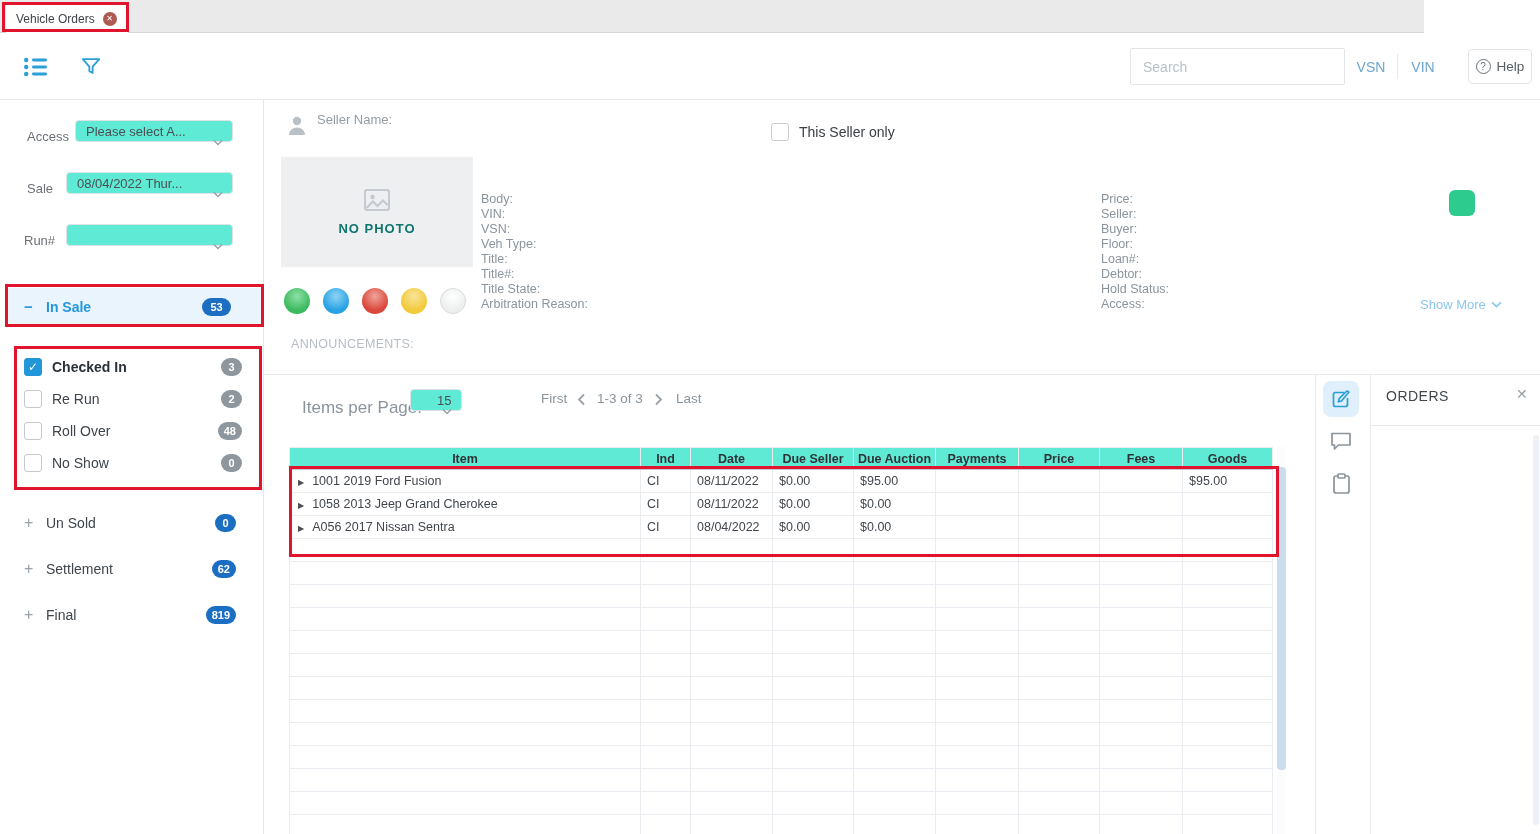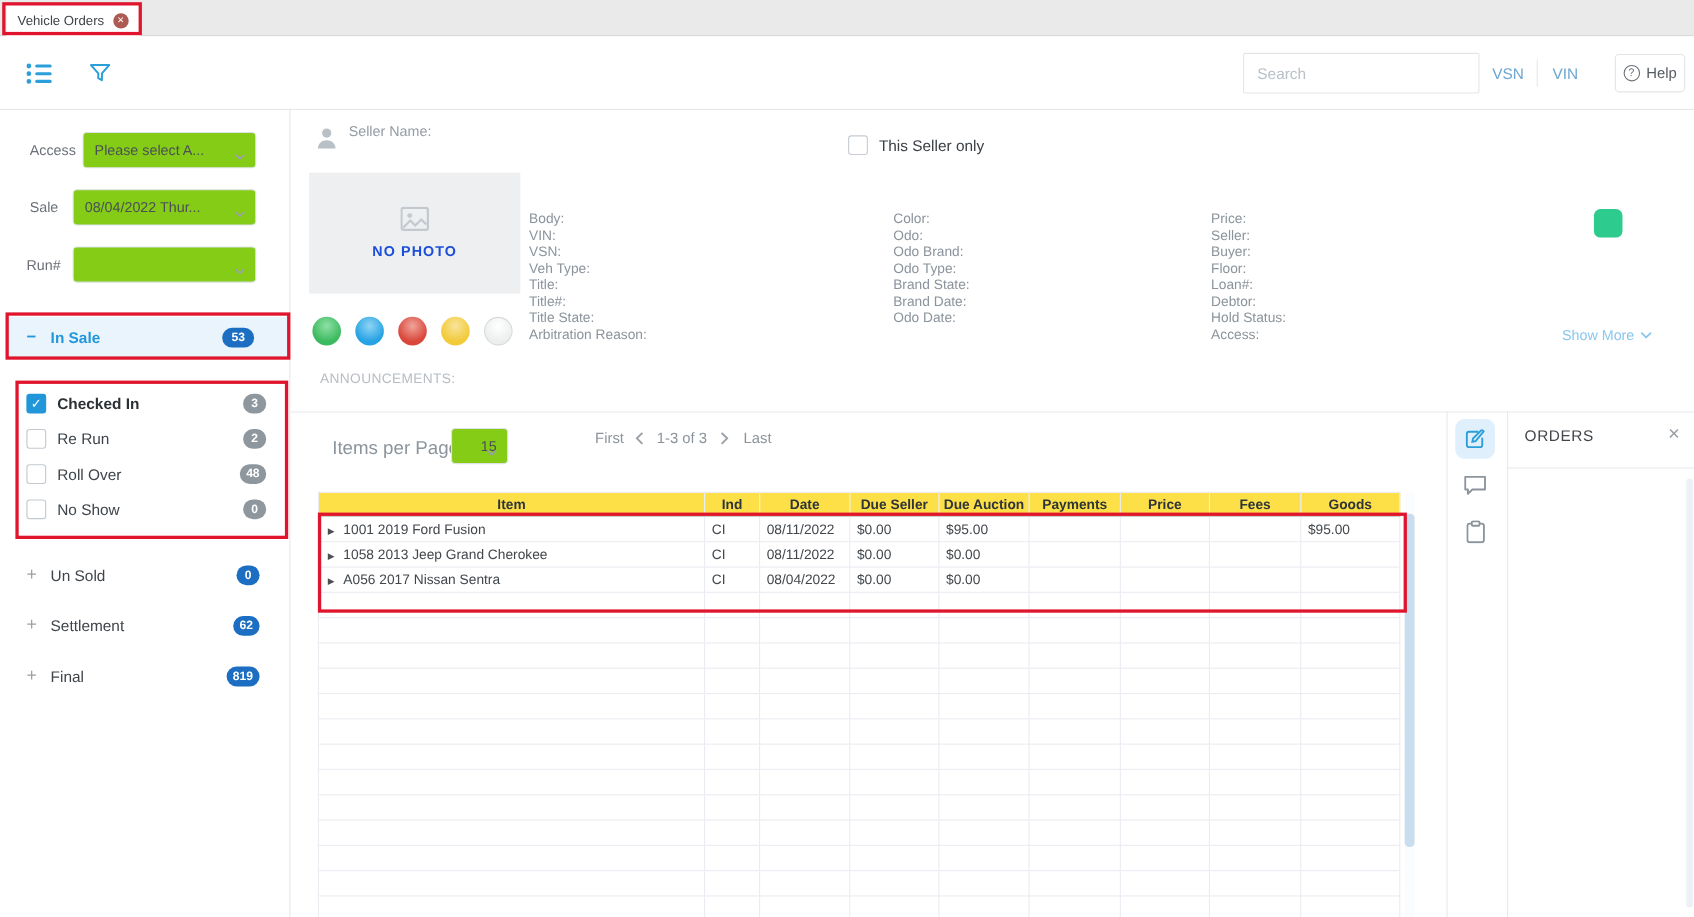--- a/index.html
+++ b/index.html
@@ -1,37 +1,37 @@
 <!DOCTYPE html>
 <html><head>
 <meta charset="utf-8">
 <style>
   * { margin:0; padding:0; box-sizing:border-box; }
   body { font-family:"Liberation Sans","DejaVu Sans",sans-serif; background:#fff; }
   #app { position:relative; width:1540px; height:834px; background:#fff; overflow:hidden; }
 
   
-  .tabbar { position:absolute; left:0; top:0; width:1540px; height:33px; background:#eaeaea; border-bottom:1px solid #d6d6d6; }
+  .tabbar { position:absolute; left:0; top:0; width:1424px; height:33px; background:#eaeaea; border-bottom:1px solid #d6d6d6; }
   .tab { position:absolute; left:6px; top:3px; height:31px; min-width:122px; background:#fff; display:flex; align-items:center; padding:0 10px; font-size:12px; color:#3f4449; z-index:2; }
   .tab-close { margin-left:8px; width:14px; height:14px; border-radius:50%; background:#ad5a52; color:#fff; font-size:8px; display:flex; align-items:center; justify-content:center; cursor:pointer; }
 
   
   .toolbar { position:absolute; left:0; top:33px; width:1540px; height:67px; background:#fff; border-bottom:1px solid #e5e7e9; }
   .icon-btn { position:absolute; cursor:pointer; }
   .search { position:absolute; left:1130px; top:15px; width:215px; height:37px; border:1px solid #e3e6e9; border-radius:2px; padding:0 12px; font-size:14px; color:#444; font-family:inherit; outline:none; }
   .search::placeholder { color:#b9c0c7; }
   .txt-btn { position:absolute; top:15px; height:37px; width:46px; background:none; border:none; font-size:14px; color:#6da6cf; cursor:pointer; font-family:inherit; }
   .tb-divider { position:absolute; left:1397px; top:21px; width:1px; height:25px; background:#e6e9eb; }
   .help-btn { position:absolute; left:1468px; top:16px; width:64px; height:35px; border:1px solid #e2e5e8; border-radius:4px; background:#fff; display:flex; align-items:center; justify-content:center; gap:6px; font-size:13.5px; color:#565c61; cursor:pointer; font-family:inherit; }
   .help-q { width:15px; height:15px; border:1.4px solid #6b7artx; border:1.4px solid #6b7278; border-radius:50%; font-size:10px; color:#6b7278; display:flex; align-items:center; justify-content:center; }
 
   
   .sidebar { position:absolute; left:0; top:100px; width:264px; height:734px; background:#fff; border-right:1px solid #e5e7e9; }
   .f-label { position:absolute; font-size:13px; color:#6b7177; }
-  .select { position:absolute; height:33px; border:1px solid #dde2e6; border-radius:4px; background:#84cc16; display:flex; align-items:center; padding:0 24px 0 10px; font-size:13px; color:#4a5055; cursor:pointer; }
+  .select { position:absolute; height:22px; border:1px solid #dde2e6; border-radius:4px; background:#5eead4; display:flex; align-items:center; padding:0 24px 0 10px; font-size:13px; color:#4a5055; cursor:pointer; }
   .select .chev { position:absolute; right:9px; top:13px; }
   .lbl-access { left:27px; top:29px; } .sel-access { left:75px; top:20px; width:158px; }
   .lbl-sale   { left:27px; top:81px; } .sel-sale   { left:66px; top:72px; width:167px; }
   .lbl-run    { left:24px; top:133px; } .sel-run   { left:66px; top:124px; width:167px; }
 
   .insale-row { position:absolute; left:7px; top:188px; width:256px; height:37px; background:#e9f4fc; display:flex; align-items:center; padding-left:17px; cursor:pointer; }
   .insale-minus { color:#2397db; font-size:15px; font-weight:bold; width:22px; }
   .insale-label { color:#2397db; font-size:14px; font-weight:bold; }
   .badge { margin-left:auto; min-width:21px; height:18px; padding:0 6px; border-radius:10px; background:#1b6ec2; color:#fff; font-size:11px; font-weight:bold; display:flex; align-items:center; justify-content:center; }
   .insale-row .badge { margin-right:32px; min-width:29px; }
@@ -47,21 +47,21 @@
   .sec-plus { color:#9aa1a8; font-size:16px; width:22px; }
   .sec-label { font-size:14px; color:#3f454a; }
   .sec-row .badge { margin-right:28px; }
 
   
   .abs { position:absolute; }
   .seller-label { left:317px; top:112px; font-size:13px; color:#949ca3; }
   .chk { width:18px; height:18px; border:1px solid #c6ccd1; border-radius:3px; background:#fff; cursor:pointer; }
   .seller-only-label { left:799px; top:124px; font-size:14px; color:#3b4045; }
   .photo-box { left:281px; top:157px; width:192px; height:110px; background:#edeff1; display:flex; flex-direction:column; align-items:center; justify-content:center; }
-  .photo-text { margin-top:6px; font-size:13px; font-weight:bold; color:#1d4ed8; letter-spacing:1px; }
+  .photo-text { margin-top:6px; font-size:13px; font-weight:bold; color:#0f766e; letter-spacing:1px; }
   .fcol { font-size:12.5px; color:#8b949c; line-height:15px; }
   .fcol span { display:block; }
   .lamps { left:284px; top:288px; display:flex; gap:13px; }
   .lamp { width:26px; height:26px; border-radius:50%; cursor:pointer; }
   .lamp-green  { background:radial-gradient(circle at 50% 32%, #8ee0a4, #3cba5f 65%); }
   .lamp-blue   { background:radial-gradient(circle at 50% 32%, #8fd4f5, #27a2e3 65%); }
   .lamp-red    { background:radial-gradient(circle at 50% 32%, #f0a49b, #d9473a 65%); }
   .lamp-yellow { background:radial-gradient(circle at 50% 32%, #f9e49a, #f2ca3a 65%); }
   .lamp-white  { background:radial-gradient(circle at 50% 32%, #ffffff, #eceeee 70%); border:1px solid #d7dadd; }
   .green-square { left:1449px; top:190px; width:26px; height:26px; border-radius:6px; background:#2ecb8f; }
@@ -79,21 +79,21 @@
   .ipp-select { left:410px; top:389px; width:51px;padding-left:26px; }
   .pg-first { left:541px; top:391px; font-size:13.5px; color:#8b949c; cursor:pointer;text-align:center; }
   .pg-range { left:597px; top:391px; font-size:13.5px; color:#8b949c; }
   .pg-last { left:676px; top:391px; font-size:13.5px; color:#8b949c; cursor:pointer; }
   .pg-chev { cursor:pointer; }
   .pg-chev.left { left:577px; top:392px; } .pg-chev.right { left:655px; top:392px; }
 
   
   .grid { left:289px; top:447px; width:983px; border-collapse:collapse; table-layout:fixed; }
   .grid th { height:22px; font-size:12.5px; font-weight:bold; color:#2f3439; text-align:center;
-             border-top:1px solid #ebebf2; border-bottom:1px solid #c8cad2; border-right:1px solid #ebebf2; background:#fde047; }
+             border-top:1px solid #ebebf2; border-bottom:1px solid #c8cad2; border-right:1px solid #ebebf2; background:#5eead4; }
   .grid th:first-child { border-left:1px solid #ebebf2; }
   .grid td { height:23px; font-size:12.5px; color:#42474c; padding:0 4px 0 6px;
              border-bottom:1px solid #ebebf2; border-right:1px solid #ebebf2; white-space:nowrap; overflow:hidden; }
   .grid td:first-child { border-left:1px solid #ebebf2; padding-left:8px; }
   .tri { font-size:8px; color:#4a4f54; margin-right:8px; }
   .grid-scrollbar { left:1277px; top:447px; width:9px; height:387px; background:#fbfcfd; }
   .grid-thumb { left:1277px; top:467px; width:9px; height:303px; background:#c9ddee; border-radius:4px; cursor:grab; }
 
   
   .strip-icon { position:absolute; width:36px; height:36px; display:flex; align-items:center; justify-content:center; cursor:pointer; border-radius:8px; }
@@ -245,29 +245,20 @@
 
   <div class="abs fcol" style="left:481px; top:192px;">
     <span>Body:</span>
     <span>VIN:</span>
     <span>VSN:</span>
     <span>Veh Type:</span>
     <span>Title:</span>
     <span>Title#:</span>
     <span>Title State:</span>
     <span>Arbitration Reason:</span>
-  </div>
-  <div class="abs fcol" style="left:812px; top:192px;">
-    <span>Color:</span>
-    <span>Odo:</span>
-    <span>Odo Brand:</span>
-    <span>Odo Type:</span>
-    <span>Brand State:</span>
-    <span>Brand Date:</span>
-    <span>Odo Date:</span>
   </div>
   <div class="abs fcol" style="left:1101px; top:192px;">
     <span>Price:</span>
     <span>Seller:</span>
     <span>Buyer:</span>
     <span>Floor:</span>
     <span>Loan#:</span>
     <span>Debtor:</span>
     <span>Hold Status:</span>
     <span>Access:</span>

